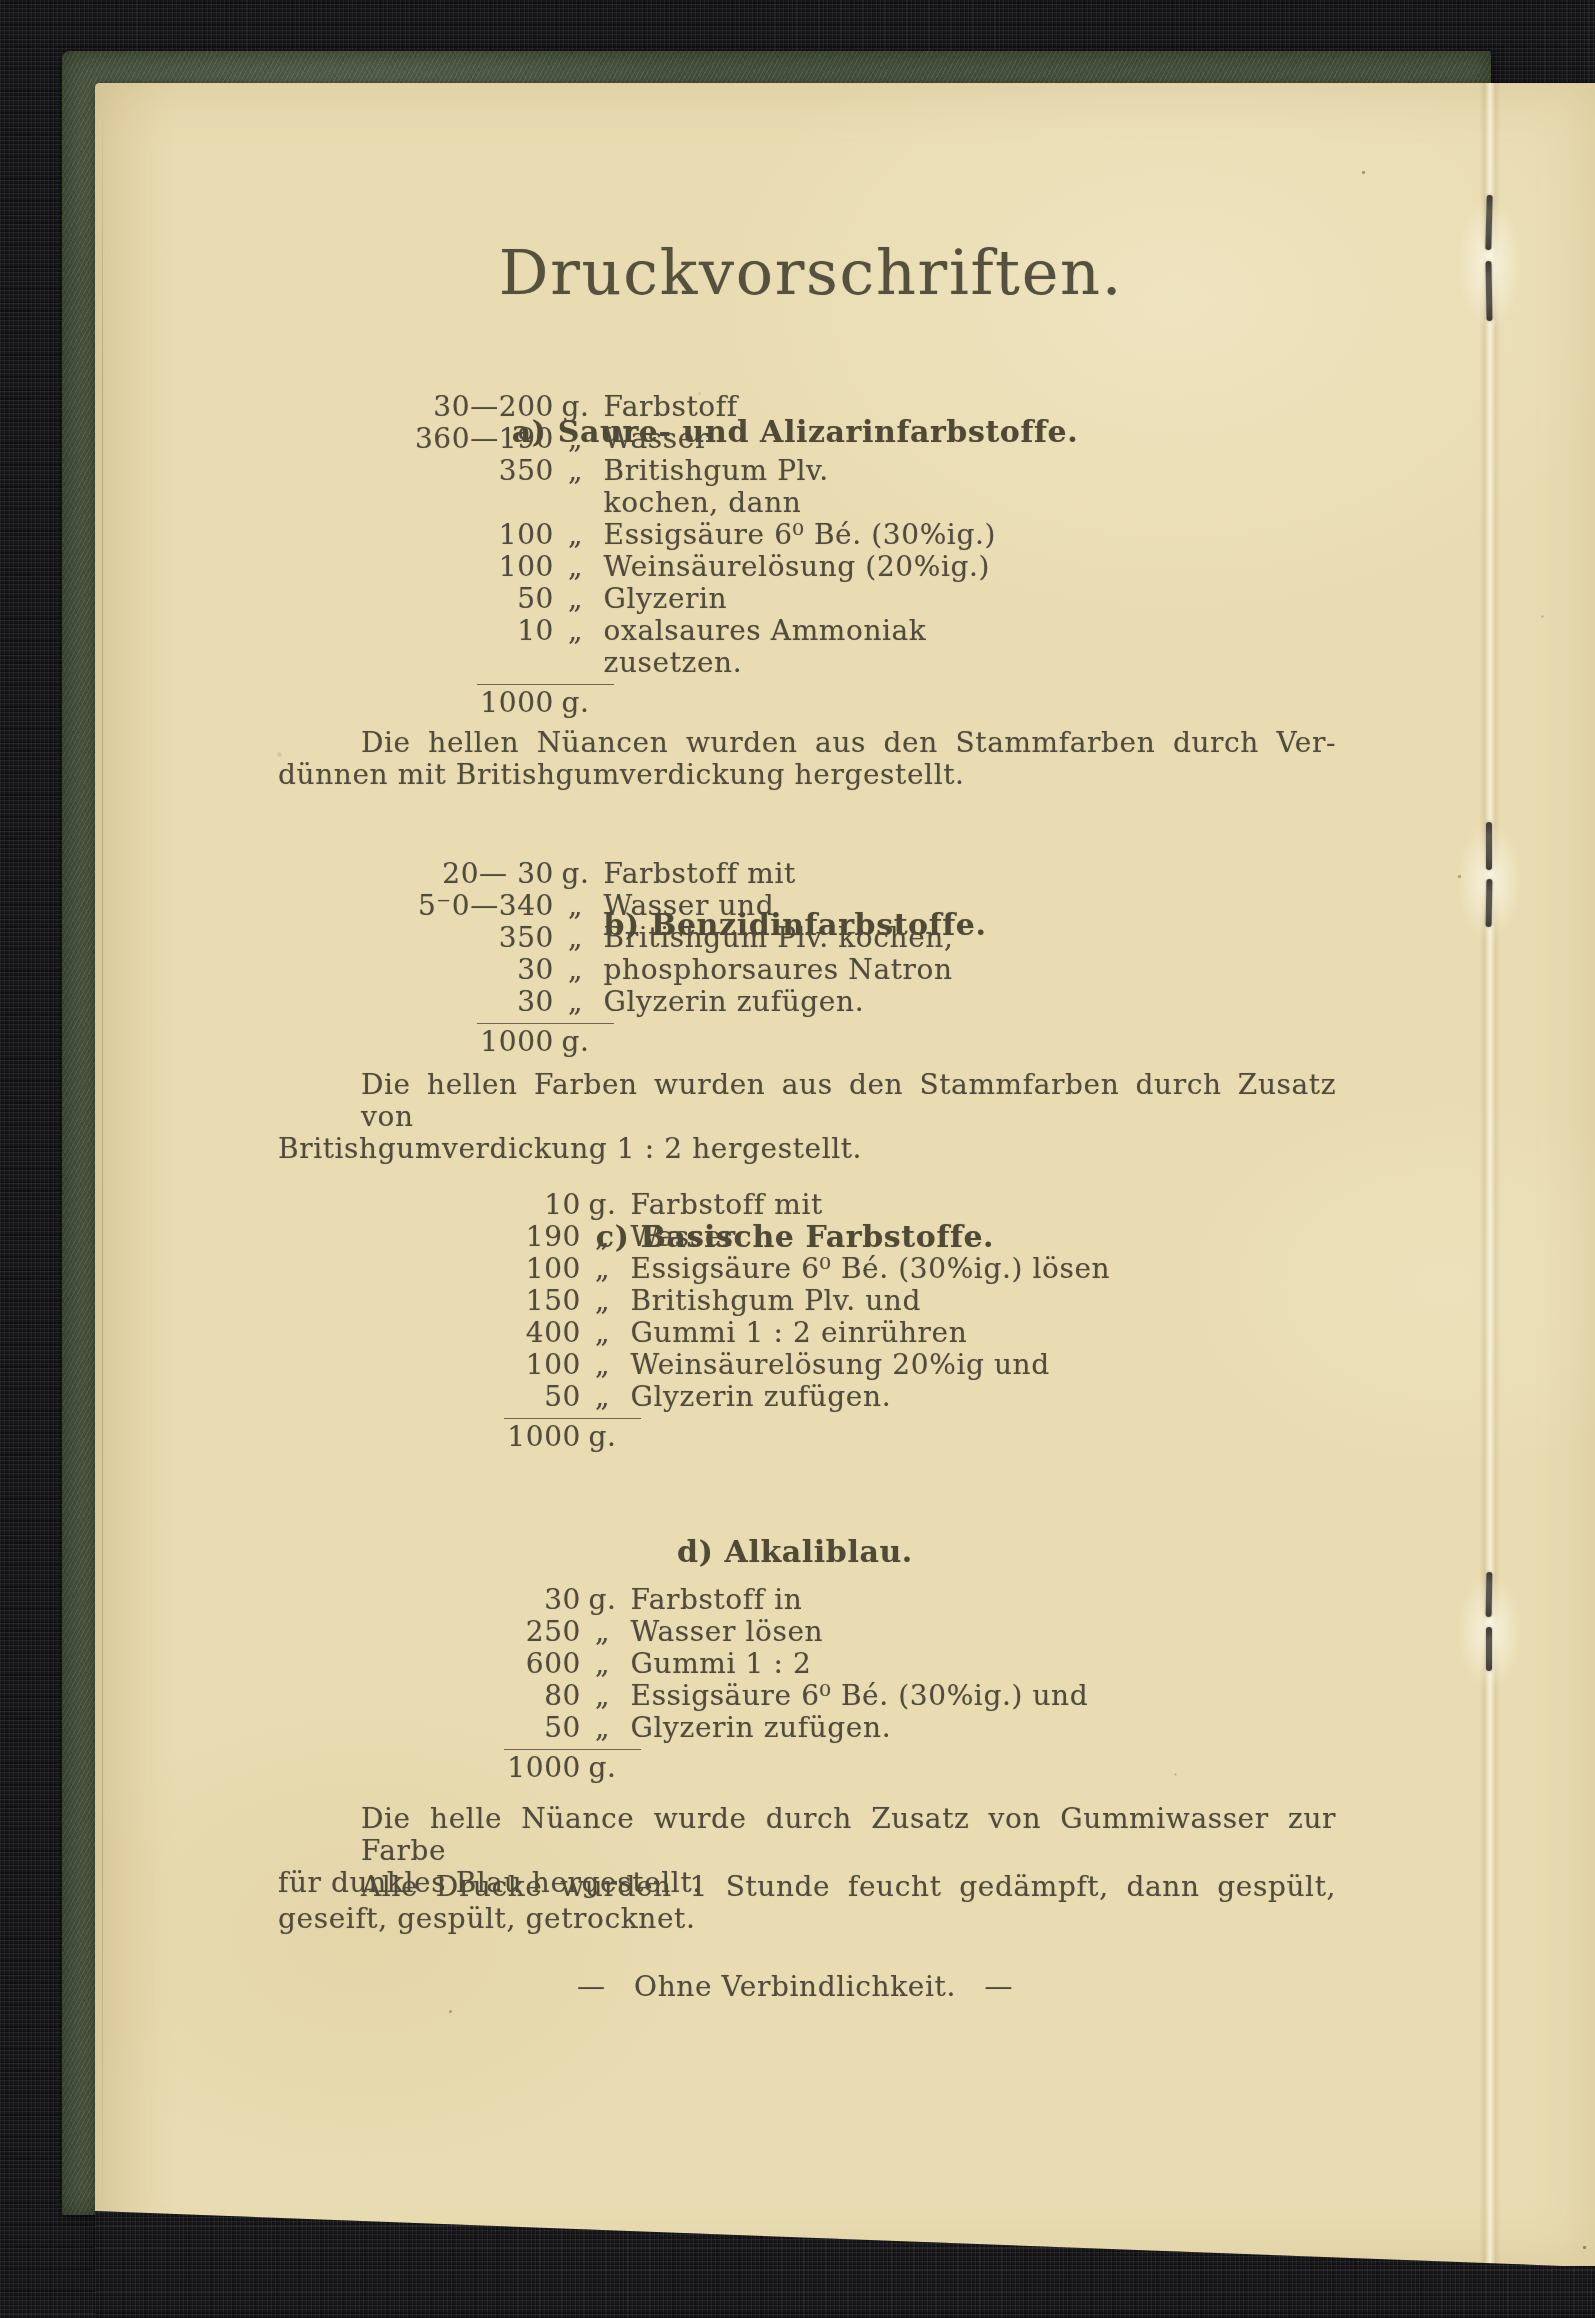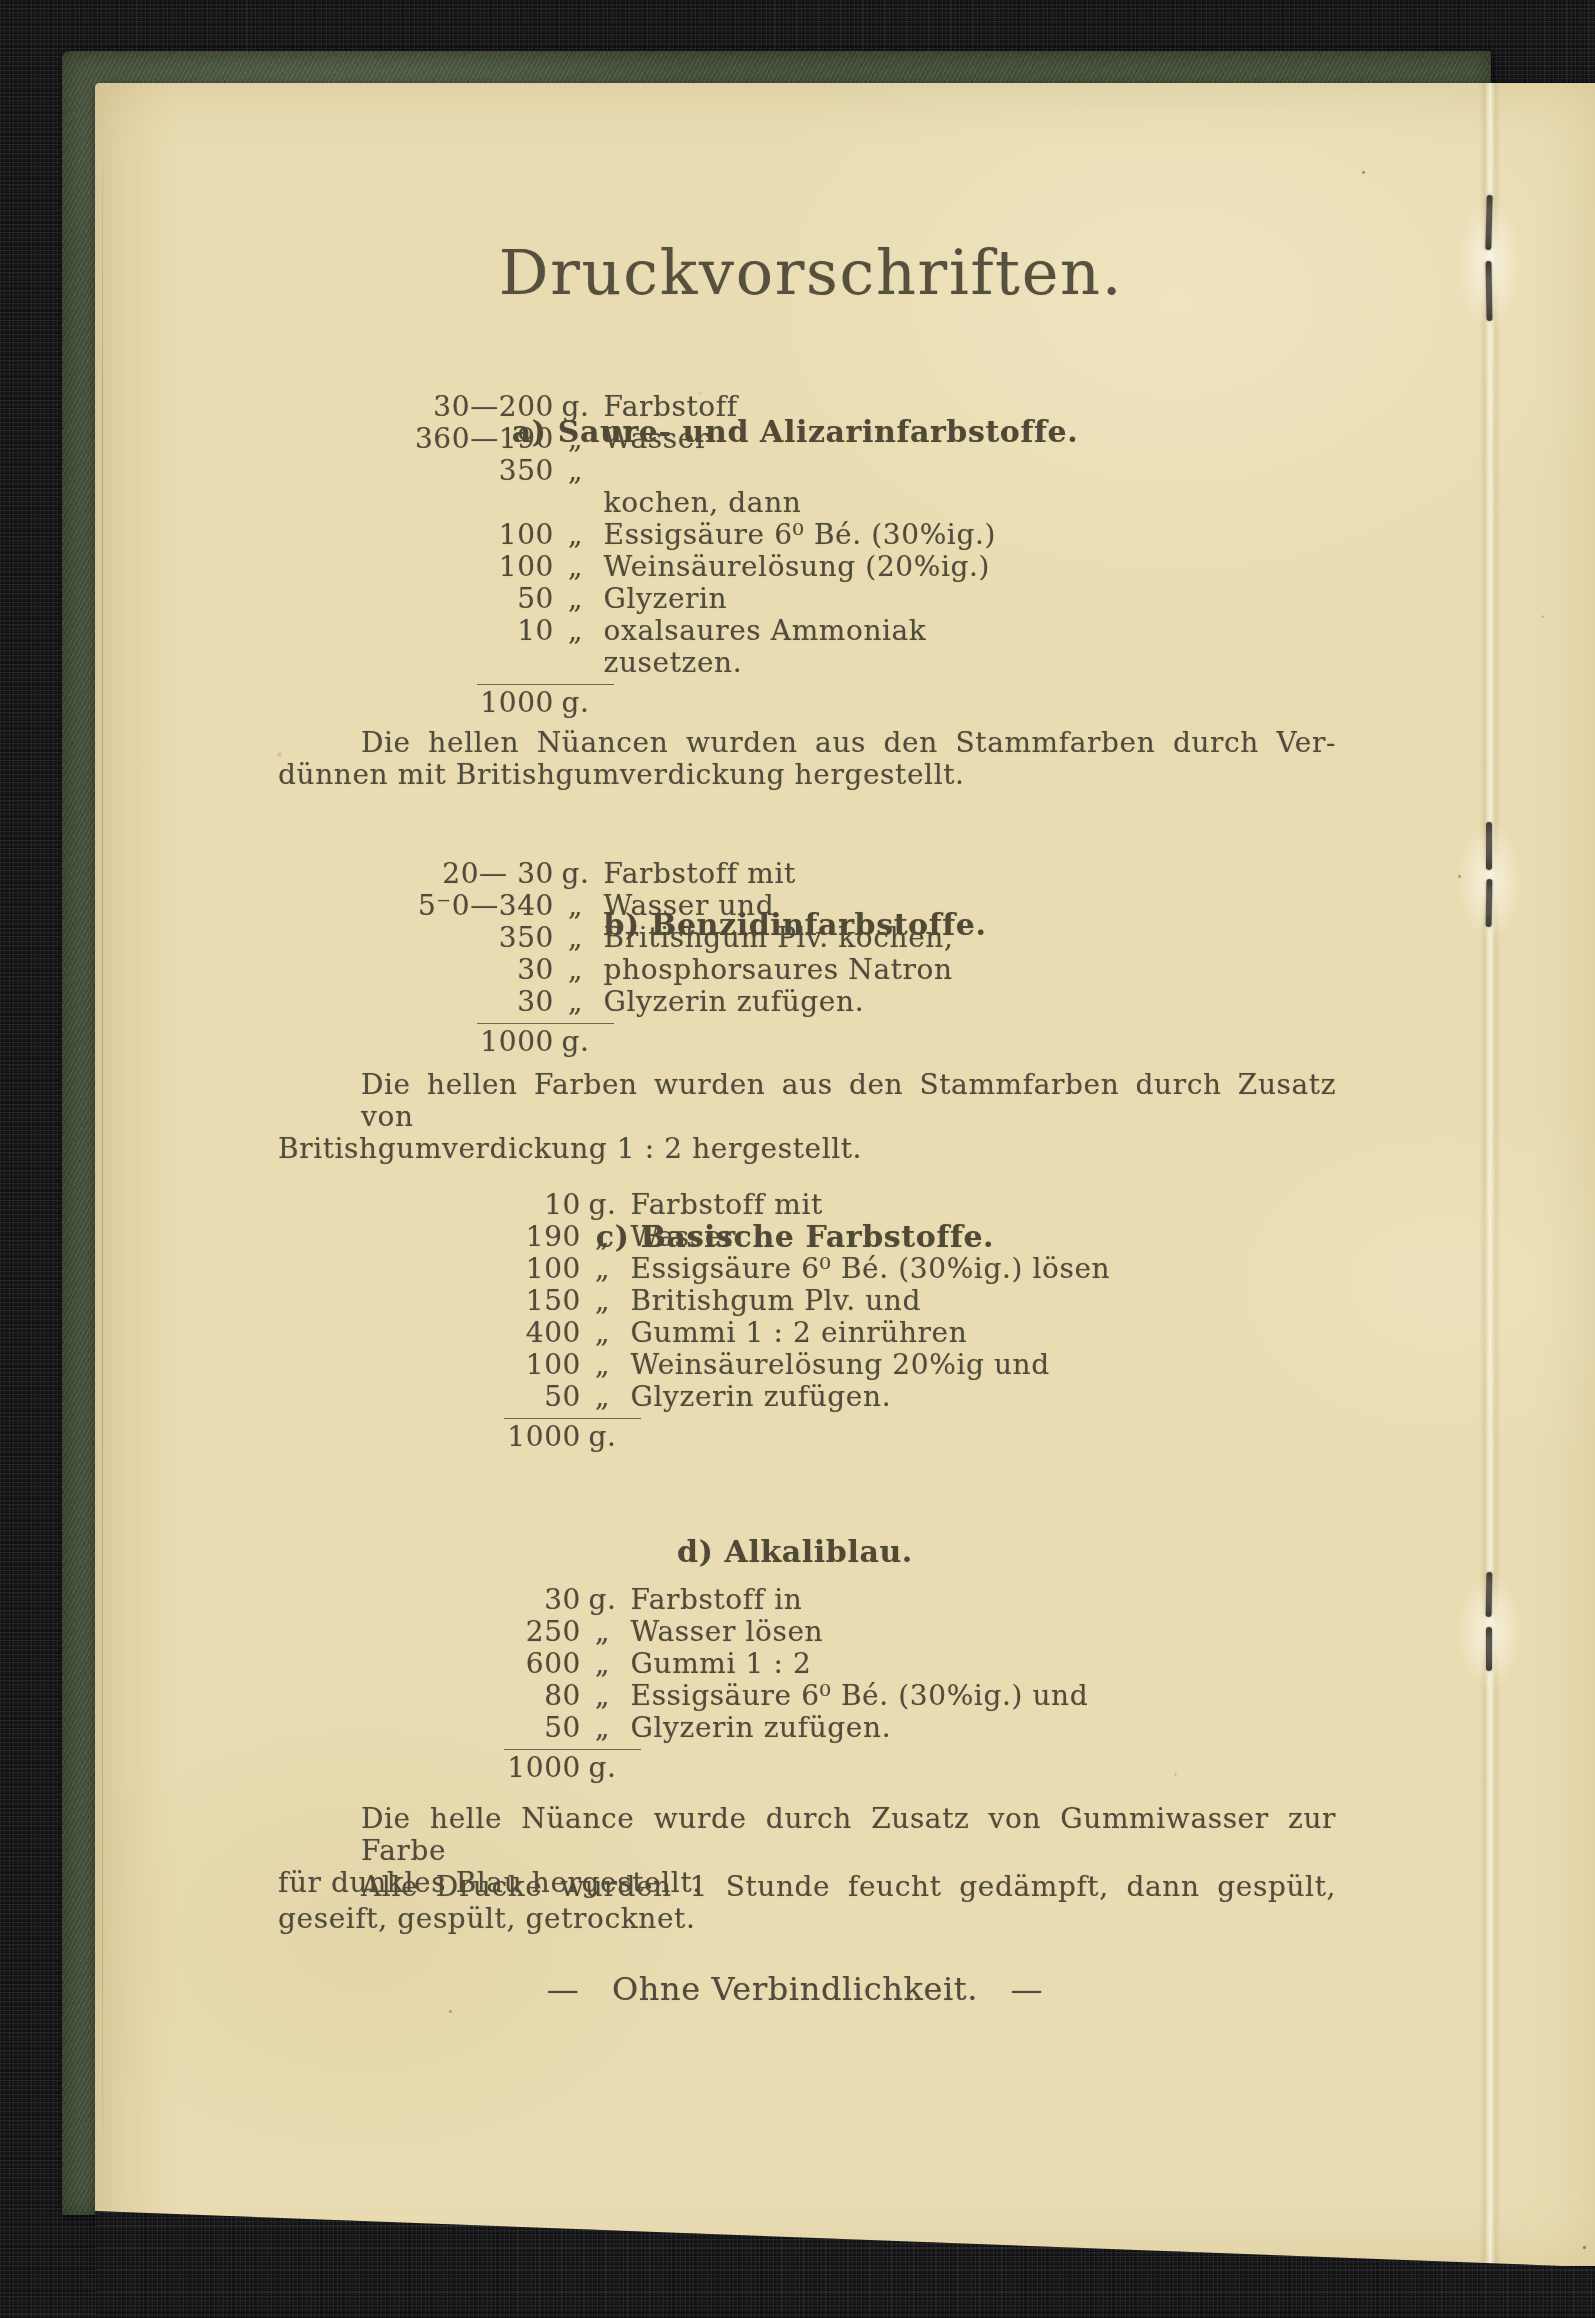--- a/index.html
+++ b/index.html
@@ -98,21 +98,21 @@
   .list .row{display:flex;}
   .list .qty{width:288px;text-align:right;white-space:pre;}
   .list .unit{width:43px;text-align:center;}
   .list .ing{flex:1;padding-left:6.6px;white-space:pre;}
   .sumrule{margin:5px 0 1.7px 211px;width:137px;border-top:1.7px solid rgba(80,72,56,0.8);height:0;}
   .note{left:171px;width:1058px;font-size:28px;line-height:32px;margin:12px;}
   .n-a{top:632px;} .n-b{top:974px;} .n-c{top:1371px;} .n-d{top:1708px;} .n-close{top:1776px;}
   .jline{display:block;text-align:justify;text-align-last:justify;}
   .indent{padding-left:83px;}
   .pline{display:block;text-align:left;}
-  .footer{top:1887px;font-size:32px;}
+  .footer{top:1887px;font-size:28px;}
   
   .l-c,.l-d{left:198px;}
 </style>
 </head>
 <body>
 
 <div class="scene">
   <div class="cover"></div>
 
   <div class="page">
@@ -139,20 +139,21 @@
           <span class="ing">Farbstoff</span>
         </div>
       <div class="row">
           <span class="qty">360—190</span>
           <span class="unit">„</span>
           <span class="ing">Wasser</span>
         </div>
       <div class="row">
           <span class="qty">350</span>
           <span class="unit">„</span>
+          <span class="ing">Britishgum Plv.</span>
         </div>
       <div class="row">
           <span class="qty"></span>
           <span class="unit"></span>
           <span class="ing">kochen, dann</span>
         </div>
       <div class="row">
           <span class="qty">100</span>
           <span class="unit">„</span>
           <span class="ing">Essigsäure 6⁰ Bé. (30%ig.)</span>

